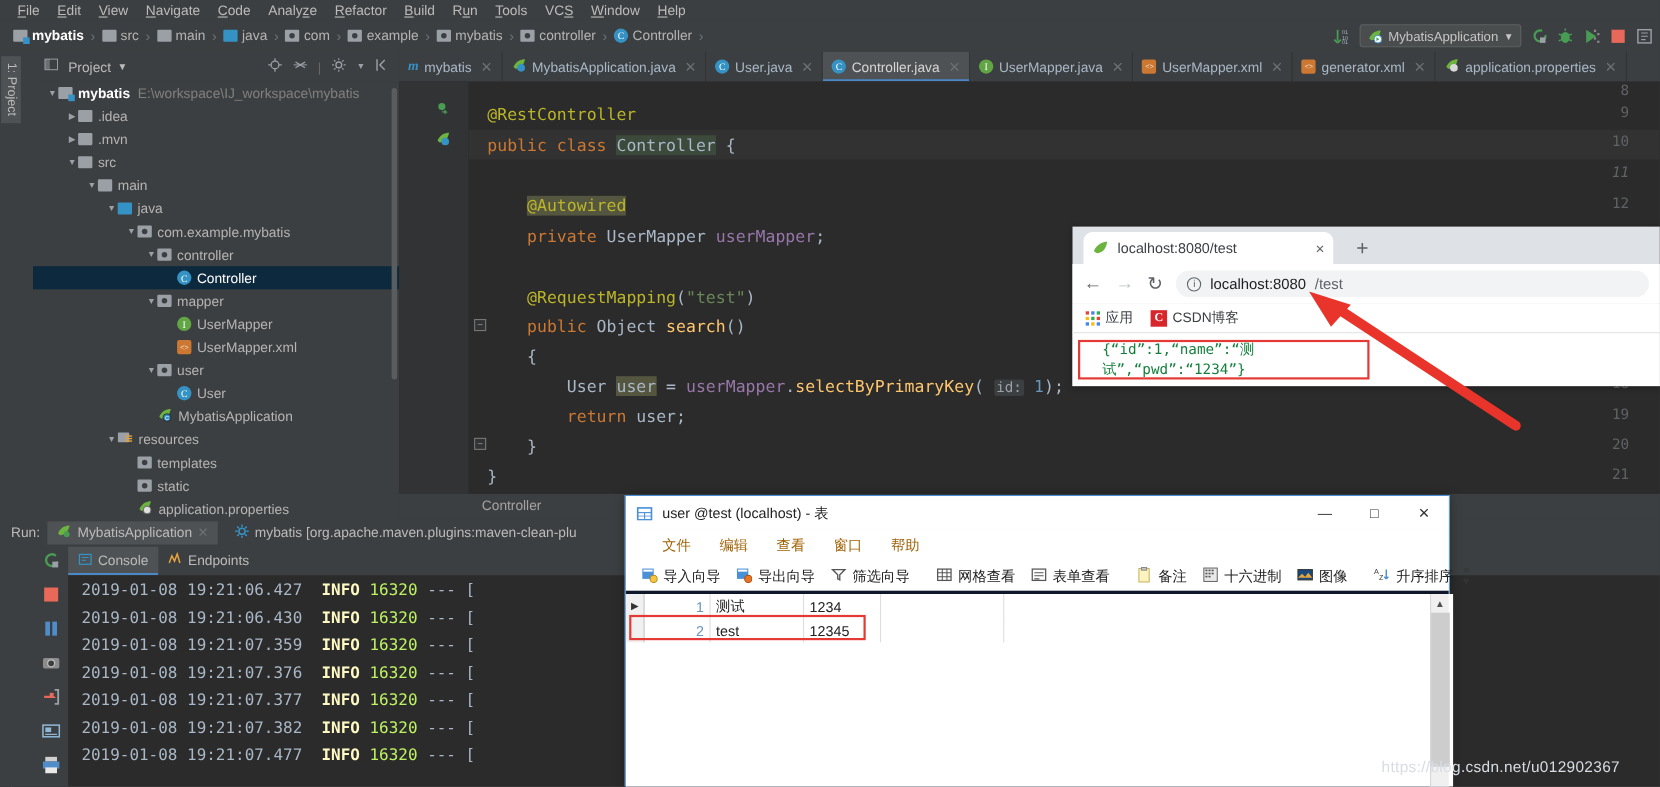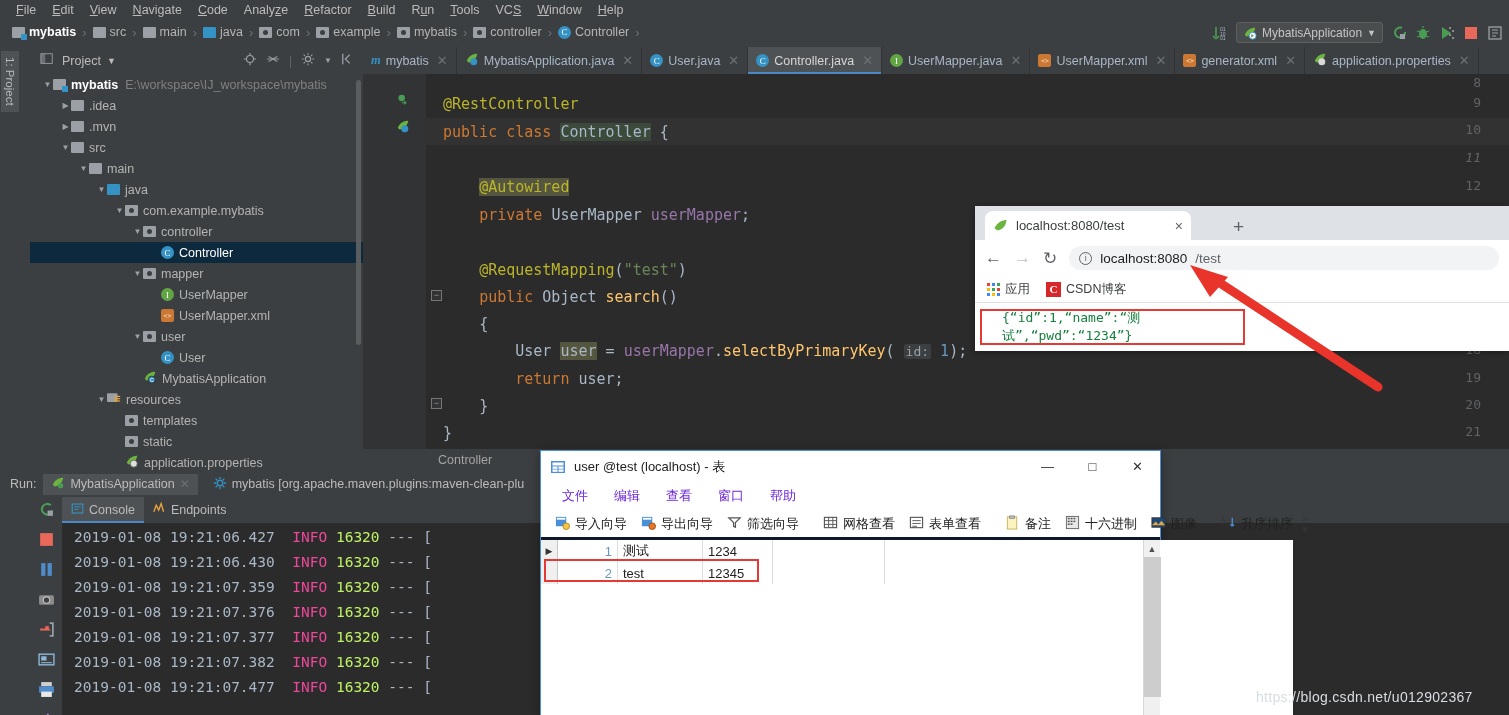--- a/index.html
+++ b/index.html
@@ -86,27 +86,27 @@
   .rtab { display:flex; align-items:center; gap:5px; padding:2px 8px; }
   .rtab.active { background:#4e5254; }
   .subtabs { position:absolute; left:62px; top:26px; height:26px; display:flex; align-items:stretch; font-size:12.5px; color:#bbbbbb; }
   .stab { display:flex; align-items:center; gap:5px; padding:0 9px; }
   .stab.active { background:#4e5254; box-shadow: inset 0 -2px 0 #4a88c7; }
   .runicons { position:absolute; left:30px; top:26px; width:32px; height:218px;
     display:flex; flex-direction:column; align-items:center; gap:9px; padding-top:4px; }
   .console { position:absolute; left:62px; top:52px; right:0; bottom:0; background:#2b2b2b;
     font-family:"DejaVu Sans Mono", monospace; font-size:14.5px; padding:6px 0 0 12px; overflow:hidden; }
   .logline { height:25px; white-space:pre; color:#a9b7c6; }
-  .lg-date { color:#a9b7c6; } .lg-info { color:#ec4899; } .lg-pid { color:#bef264; } .lg-dash { color:#a9b7c6; }
+  .lg-date { color:#a9b7c6; } .lg-info { color:#fef9c3;font-weight:bold; } .lg-pid { color:#bef264; } .lg-dash { color:#a9b7c6; }
 
   
   .browser { position:absolute; left:975px; top:206px; width:534px; height:145px;
     background:#dee1e6; box-shadow:0 1px 6px rgba(0,0,0,.4); }
   .btabs { position:absolute; left:0; top:0; width:534px; height:34px; }
-  .btab { position:absolute; left:10px; top:5px; width:206px; height:29px; background:#fff;
+  .btab { position:absolute; left:10px; top:5px; width:227px; height:29px; background:#fff;
     border-radius:8px 8px 0 0; display:flex; align-items:center; padding:0 8px; font-size:13px; color:#3c4043;text-align:right; }
   .btab .favicon { width:15px; height:15px; margin-right:8px; }
   .btab .cl { margin-left:auto; color:#5f6368; font-size:14px; }
   .bplus { position:absolute; left:258px; top:10px; font-size:19px; color:#5f6368; }
   .baddr { position:absolute; left:0; top:34px; width:534px; height:36px; background:#fff;
     display:flex; align-items:center; padding:0 10px; gap:12px; }
   .navbtn { color:#5f6368; font-size:17px; }
   .navbtn.fwd { color:#bdc1c6; }
   .omni { flex:1; height:24px; background:#f1f3f4; border-radius:12px; display:flex; align-items:center;
     padding:0 10px; gap:8px; font-size:13.5px; color:#202124; }
@@ -123,27 +123,27 @@
     display:flex; align-items:center; justify-content:center; font-family:"Liberation Serif",serif; }
   .bpage { position:absolute; left:0; top:97px; width:534px; height:48px; background:#fff; }
   .jsonbox { position:absolute; left:5px; top:6px; width:265px; height:36px; border:2px solid #e53935;
     display:flex; align-items:center; padding-left:20px; font-family:"DejaVu Sans Mono", monospace;
     font-size:13px; color:#15803d; }
 
   
   .arrowsvg { position:absolute; left:1180px; top:265px; }
 
   
-  .dbwin { position:absolute; left:540px; top:450px; width:621px; height:265px;
+  .dbwin { position:absolute; left:568px; top:450px; width:750px; height:265px;
     background:#f0f0f0; border:1px solid #4a90d9; box-shadow:0 2px 10px rgba(0,0,0,.35); }
   .dbtitle { height:31px; display:flex; align-items:center; padding-left:9px; background:#fff; font-size:13px; color:#222; }
   .dbtitle .ti { width:16px; height:16px; margin-right:8px; }
   .winbtns { margin-left:auto; display:flex; height:31px; }
   .winbtn { width:45px; display:flex; align-items:center; justify-content:center; font-size:13px; color:#333; }
-  .dbmenu { height:28px; background:#fff; display:flex; align-items:center; gap:0; font-size:13px; color:#6d28d9; padding-left:8px; }
+  .dbmenu { height:28px; background:#fff; display:flex; align-items:center; gap:0; font-size:13px; color:#a16207; padding-left:20px; }
   .dbmenu span { padding:0 13px; }
   .dbtools { height:30px; background:#fff; display:flex; align-items:center; font-size:13px; color:#222;
     padding-left:7px; border-bottom:3px solid #0f172a; }
   .tbtn { display:flex; align-items:center; gap:5px; padding:0 7px; white-space:nowrap; }
   .tsep { width:1px; height:18px; background:#d0d0d0; margin:0 5px; }
   .tb-chev { margin-left:auto; display:flex; flex-direction:column; align-items:center; padding-right:6px; font-size:10px; color:#333; }
   .grid { position:absolute; left:0; top:89px; width:752px; height:176px; background:#fff; }
   .ghead { display:flex; height:19px; font-size:13px; color:#222; border-bottom:1px solid #c8c8c8; }
   .gh { border-right:1px solid #c8c8c8; padding-left:5px; display:flex; align-items:center; }
   .gh.sel { background:#cfe0f4; }

